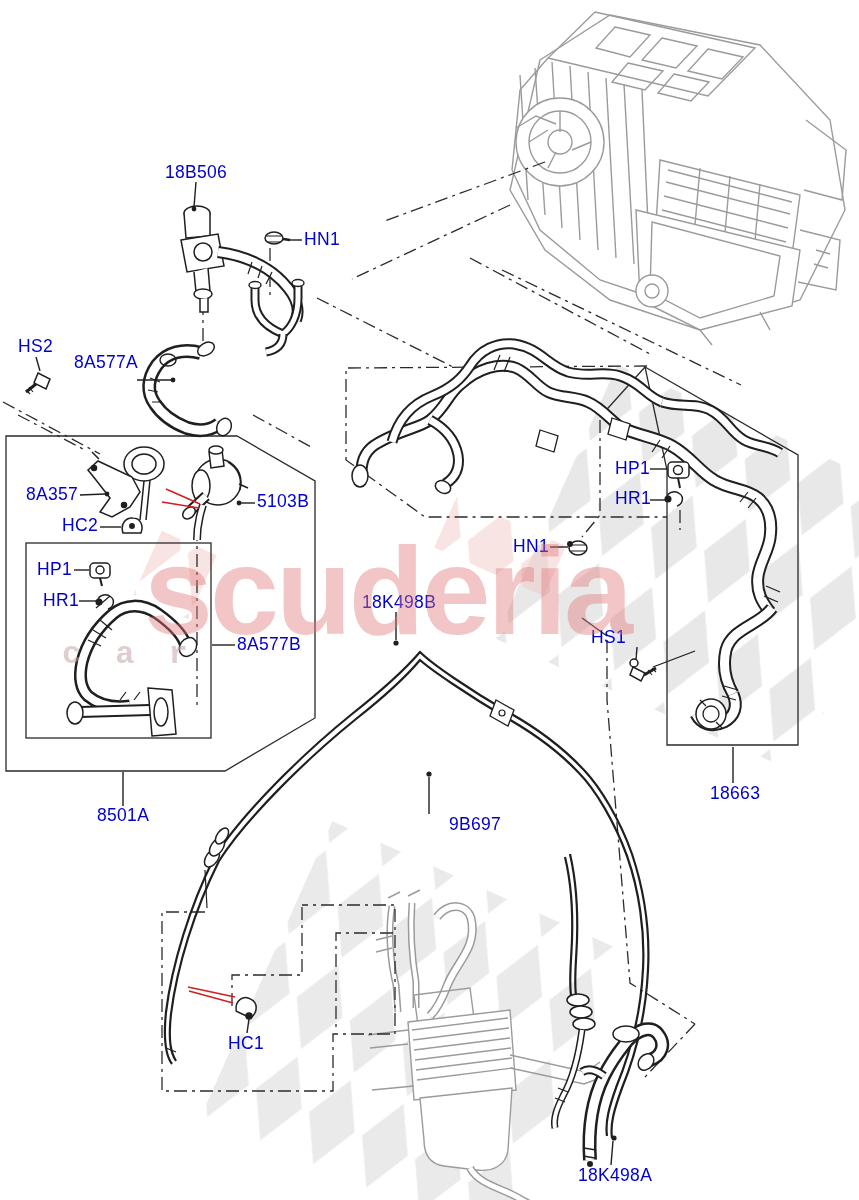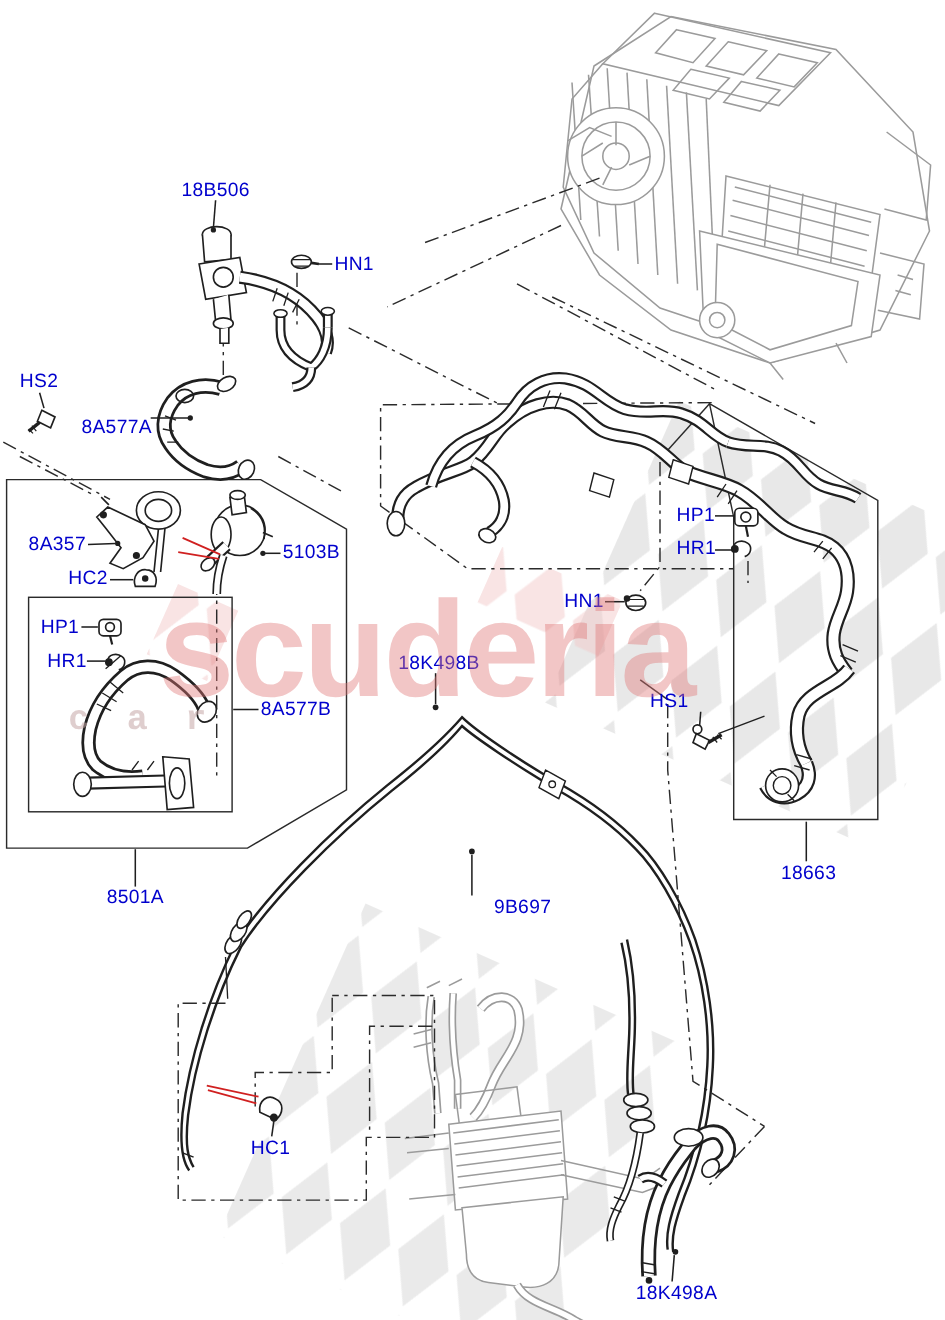--- a/index.html
+++ b/index.html
@@ -360,21 +360,21 @@
       <path d="M733,783 L733,747"></path>
       <path d="M611,1165 L613,1141"></path>
         <circle cx="614" cy="1138" r="2.6" fill="#1f1f1f" stroke="none"></circle>
     </g>
   </svg>
 
   <div id="labels">
       <div class="part-label" style="left: 165px; top: 164px;">18B506</div>
       <div class="part-label" style="left: 304px; top: 231px;">HN1</div>
       <div class="part-label" style="left: 18px; top: 338px;">HS2</div>
-      <div class="part-label" style="left: 74px; top: 380px; text-align: right;">8A577A</div>
+      <div class="part-label" style="left: 74px; top: 354px; text-align: right;">8A577A</div>
       <div class="part-label" style="left: 26px; top: 486px;">8A357</div>
       <div class="part-label" style="left: 257px; top: 493px;">5103B</div>
       <div class="part-label" style="left: 62px; top: 517px; text-align: right;">HC2</div>
       <div class="part-label" style="left: 37px; top: 561px;">HP1</div>
       <div class="part-label" style="left: 43px; top: 592px;">HR1</div>
       <div class="part-label" style="left: 237px; top: 636px;">8A577B</div>
       <div class="part-label" style="left: 97px; top: 807px;">8501A</div>
       <div class="part-label" style="left: 362px; top: 594px;">18K498B</div>
       <div class="part-label" style="left: 402px; top: 816px; margin-left: 47px;">9B697</div>
       <div class="part-label" style="left: 228px; top: 1035px;">HC1</div>

